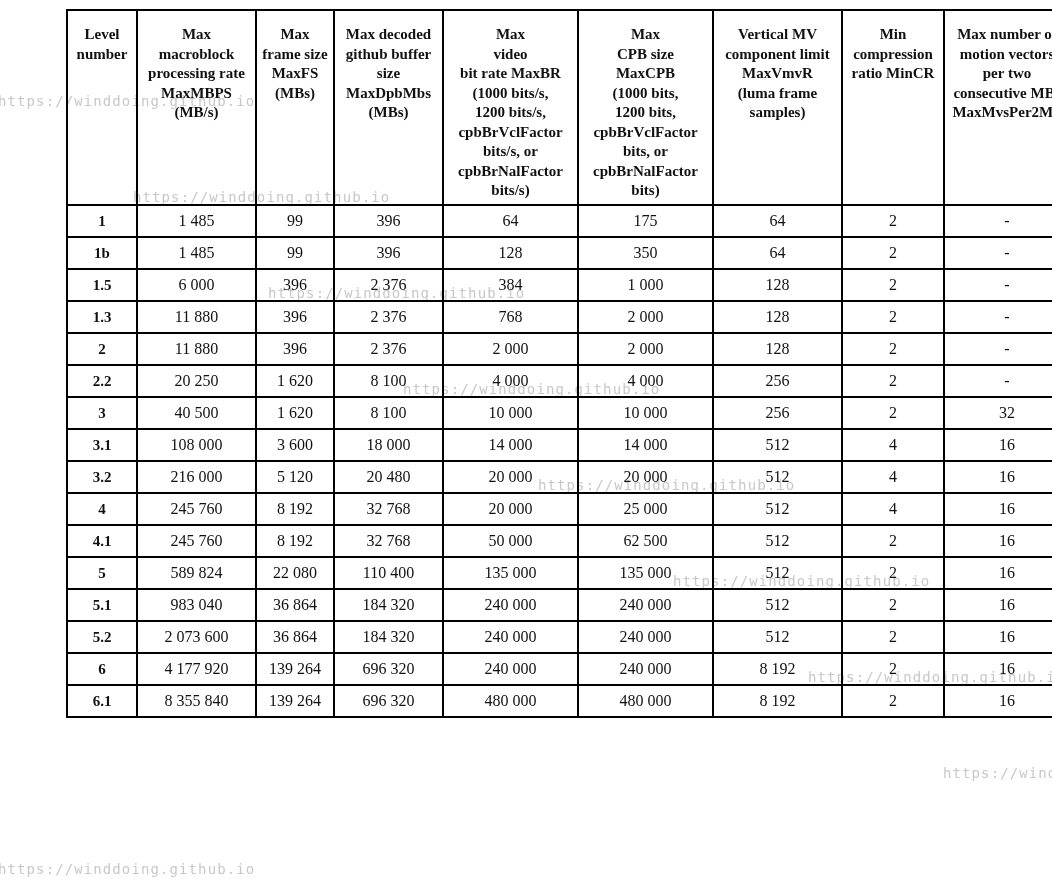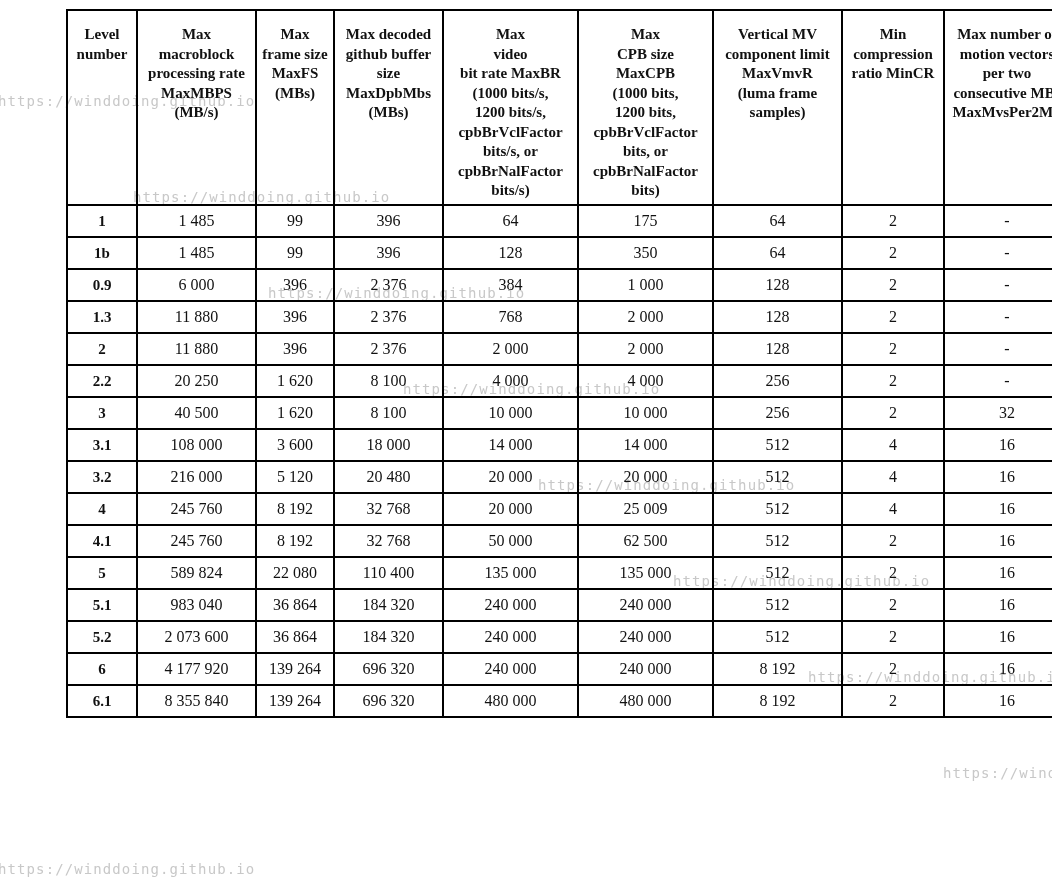--- a/index.html
+++ b/index.html
@@ -165,21 +165,21 @@
           <td>1 485</td>
           <td>99</td>
           <td>396</td>
           <td>128</td>
           <td>350</td>
           <td>64</td>
           <td>2</td>
           <td>-</td>
         </tr>
         <tr>
-          <td class="level">0.9</td>
+          <td class="level">1.5</td>
           <td>6 000</td>
           <td>396</td>
           <td>2 376</td>
           <td>384</td>
           <td>1 000</td>
           <td>128</td>
           <td>2</td>
           <td>-</td>
         </tr>
         <tr>
@@ -247,21 +247,21 @@
           <td>512</td>
           <td>4</td>
           <td>16</td>
         </tr>
         <tr>
           <td class="level">4</td>
           <td>245 760</td>
           <td>8 192</td>
           <td>32 768</td>
           <td>20 000</td>
-          <td>25 009</td>
+          <td>25 000</td>
           <td>512</td>
           <td>4</td>
           <td>16</td>
         </tr>
         <tr>
           <td class="level">4.1</td>
           <td>245 760</td>
           <td>8 192</td>
           <td>32 768</td>
           <td>50 000</td>

